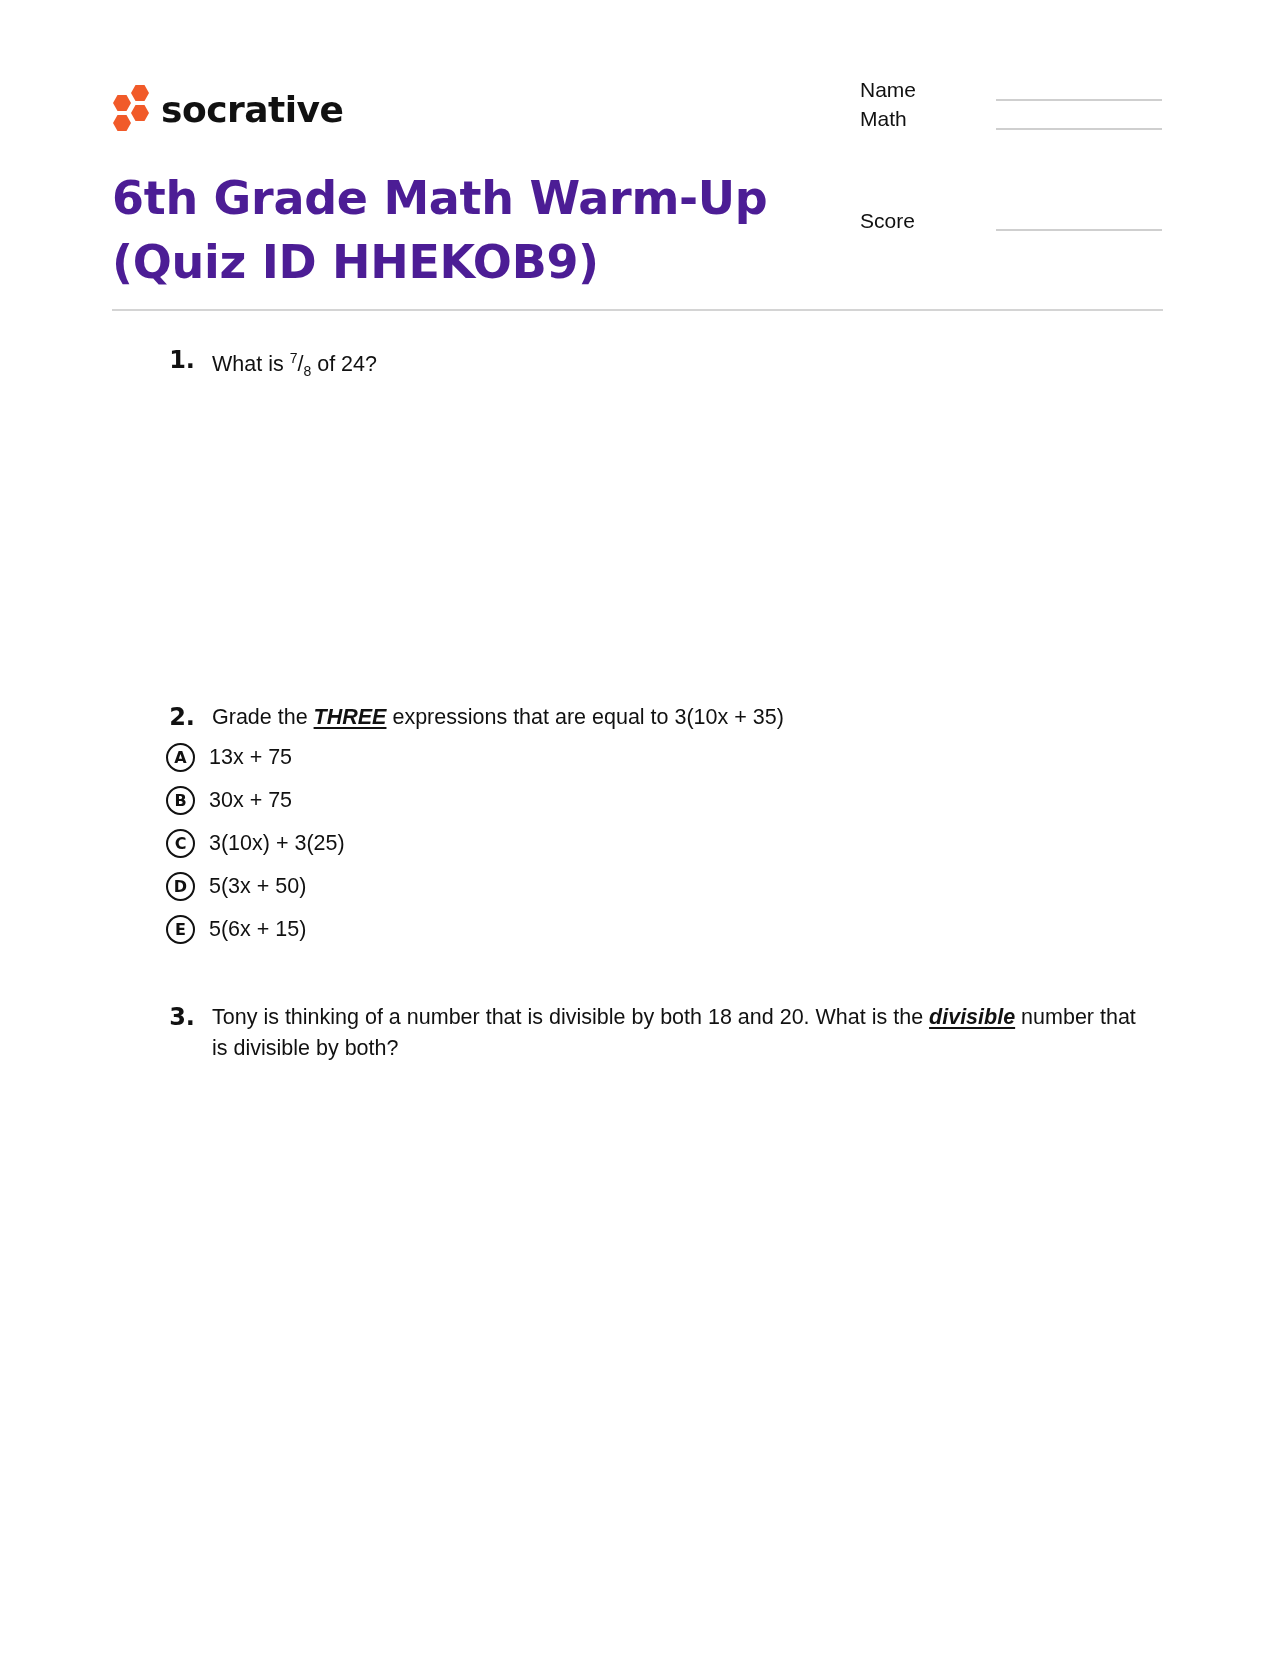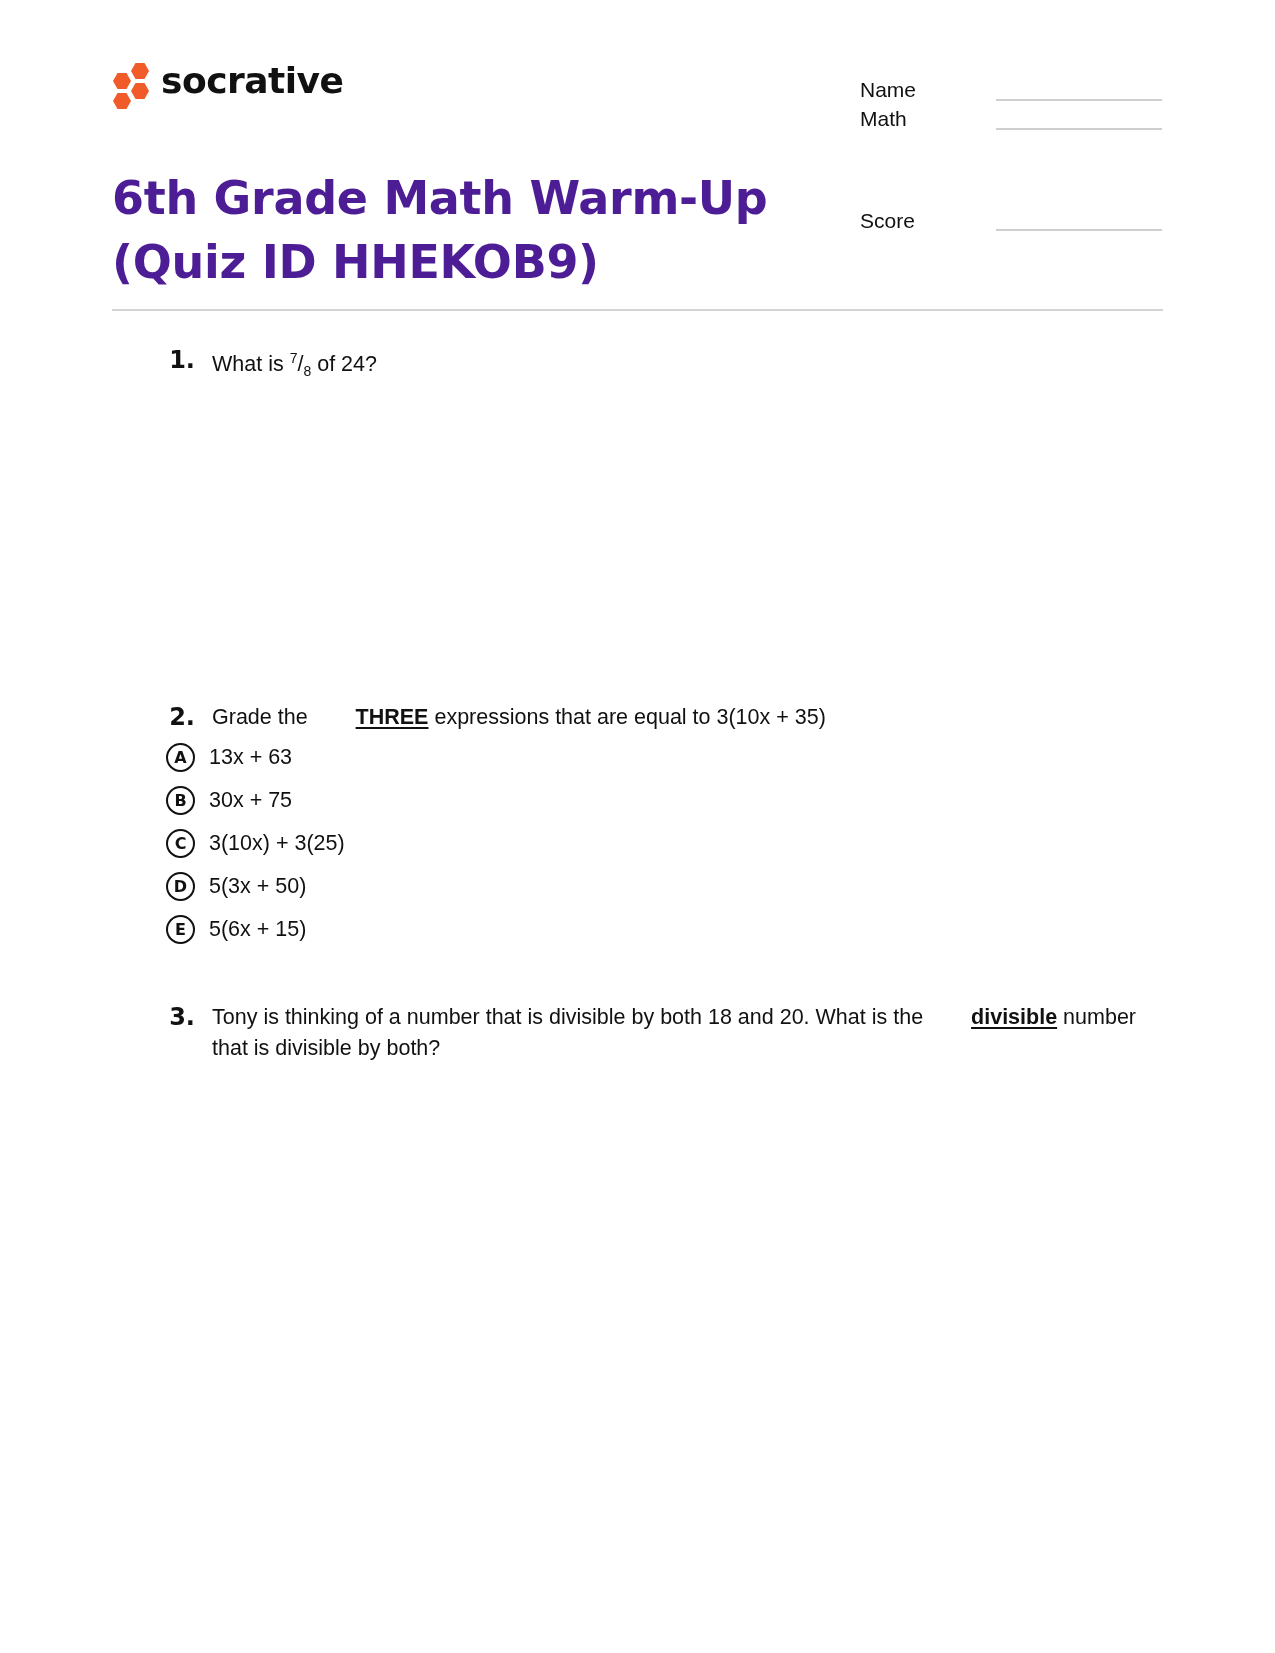--- a/index.html
+++ b/index.html
@@ -13,24 +13,24 @@
       position: relative;
       overflow: hidden;
       font-family: "Liberation Sans", sans-serif;
       color: #111111;
     }
     .abs { position: absolute; }
 
     
     .logo {
       left: 111px;
-      top: 63px;
+      top: 84px;
       height: 52px;
       display: flex;
-      align-items: flex-start;
+      align-items: center;
     }
     .logo-mark {
       width: 40px;
       height: 50px;
       position: relative;
     }
     .hex {
       position: absolute;
       width: 18px;
       height: 16px;
@@ -91,24 +91,24 @@
       width: 40px;
     }
     .q-text {
       font-family: "Liberation Sans", sans-serif;
       font-size: 21.5px;
       line-height: 31px;
       color: #111111;
     }
     .q-text .emph {
       font-weight: bold;
+      font-style: italic;
       text-decoration: underline;
       text-decoration-thickness: 2px;
       text-underline-offset: 3px;
-      margin-left: 42px;
     }
     .frac sup, .frac sub {
       font-size: 14px;
       line-height: 0;
     }
 
     .option {
       left: 166px;
       height: 34px;
       display: flex;
@@ -166,21 +166,21 @@
   <span>What is </span><span class="frac"><sup>7</sup><span>/</span><sub>8</sub></span><span> of 24?</span>
 </div>
 
 <div class="abs q-num" style="left:155px; top:703px;">2.</div>
 <div class="abs q-text" style="left:212px; top:702px;">
   <span>Grade the </span><span class="emph">THREE</span><span> expressions that are equal to 3(10x + 35)</span>
 </div>
 
 <div class="abs option" style="top:740px;">
   <span class="opt-circle">A</span>
-  <span class="opt-text">13x + 63</span>
+  <span class="opt-text">13x + 75</span>
 </div>
 <div class="abs option" style="top:783px;">
   <span class="opt-circle">B</span>
   <span class="opt-text">30x + 75</span>
 </div>
 <div class="abs option" style="top:826px;">
   <span class="opt-circle">C</span>
   <span class="opt-text">3(10x) + 3(25)</span>
 </div>
 <div class="abs option" style="top:869px;">

